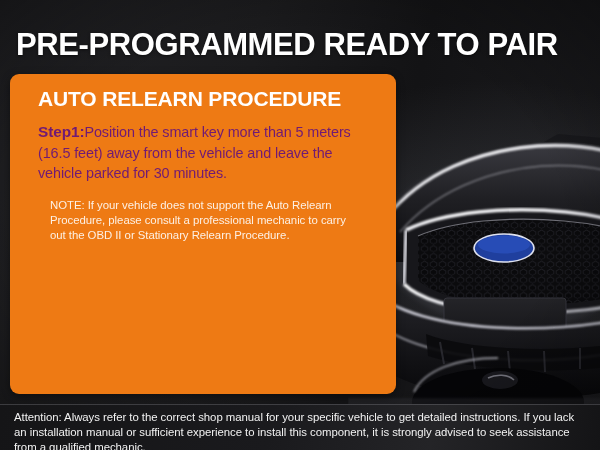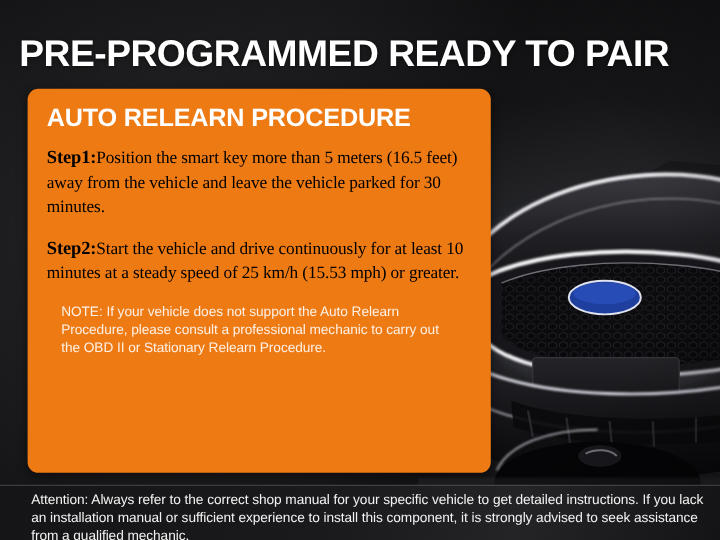--- a/index.html
+++ b/index.html
@@ -56,46 +56,45 @@
     font-weight: bold;
     letter-spacing: -0.4px;
     color: #ffffff;
     white-space: nowrap;
     text-shadow: 0 1px 3px rgba(0,0,0,0.55);
   }
 
   
   .panel {
     position: absolute;
-    left: 23px;
+    left: 10px;
     top: 74px;
     width: 386px;
     height: 320px;
     background: #ee7a14;
     border-radius: 9px;
     box-shadow: 0 2px 9px rgba(0,0,0,0.45);
     box-sizing: border-box;
-    padding: 12px 16px 0 16px;
+    padding: 12px 16px 0 28px;
   }
   .panel-heading {
     font-size: 21px;
     font-weight: bold;
     color: #ffffff;
     letter-spacing: -0.15px;
     line-height: 26px;
     margin: 0 0 10px 0;
     white-space: nowrap;
   }
   .step {
-    color: #000000;
+    color: #701a75;
     font-size: 14.4px;
     line-height: 20.6px;
     margin: 0 0 14px 0;
     letter-spacing: -0.1px;
-    font-family: Liberation Serif, serif;
   }
   .step:last-of-type { margin-bottom: 11px; }
   .step-label {
     font-weight: bold;
     font-size: 15.4px;
   }
   .note {
     color: #fdf0e4;
     font-size: 11.4px;
     line-height: 14.9px;
@@ -107,21 +106,21 @@
   
   .footer {
     position: absolute;
     left: 0;
     top: 404px;
     width: 600px;
     height: 46px;
     background: linear-gradient(100deg, #151517 0%, #1a1a1d 45%, #242427 72%, #141416 100%);
     border-top: 1px solid rgba(150,150,155,0.30);
     box-sizing: border-box;
-    padding: 5px 12px 0 26px;
+    padding: 5px 12px 0 14px;
   }
   .footer-text {
     color: #f2f2f2;
     font-size: 11.4px;
     line-height: 14.9px;
     letter-spacing: -0.05px;
     margin: 0;
   }
 </style>
 </head>
@@ -228,23 +227,20 @@
     <div class="main-title">PRE-PROGRAMMED READY TO PAIR</div>
   </div>
 
   <div class="panel">
     <h2 class="panel-heading">AUTO RELEARN PROCEDURE</h2>
 
     <p class="step">
       <span class="step-label">Step1:</span><span>Position the smart key more than 5 meters (16.5 feet) away from the vehicle and leave the vehicle parked for 30 minutes.</span>
     </p>
 
-    <p class="step">
-      <span class="step-label">Step2:</span><span>Start the vehicle and drive continuously for at least 10 minutes at a steady speed of 25 km/h (15.53 mph) or greater.</span>
-    </p>
 
 
     <p class="note">NOTE: If your vehicle does not support the Auto Relearn Procedure, please consult a professional mechanic to carry out the OBD II or Stationary Relearn Procedure.</p>
   </div>
 
   <div class="footer">
     <p class="footer-text">Attention: Always refer to the correct shop manual for your specific vehicle to get detailed instructions. If you lack an installation manual or sufficient experience to install this component, it is strongly advised to seek assistance from a qualified mechanic.</p>
   </div>
 
 </div>

